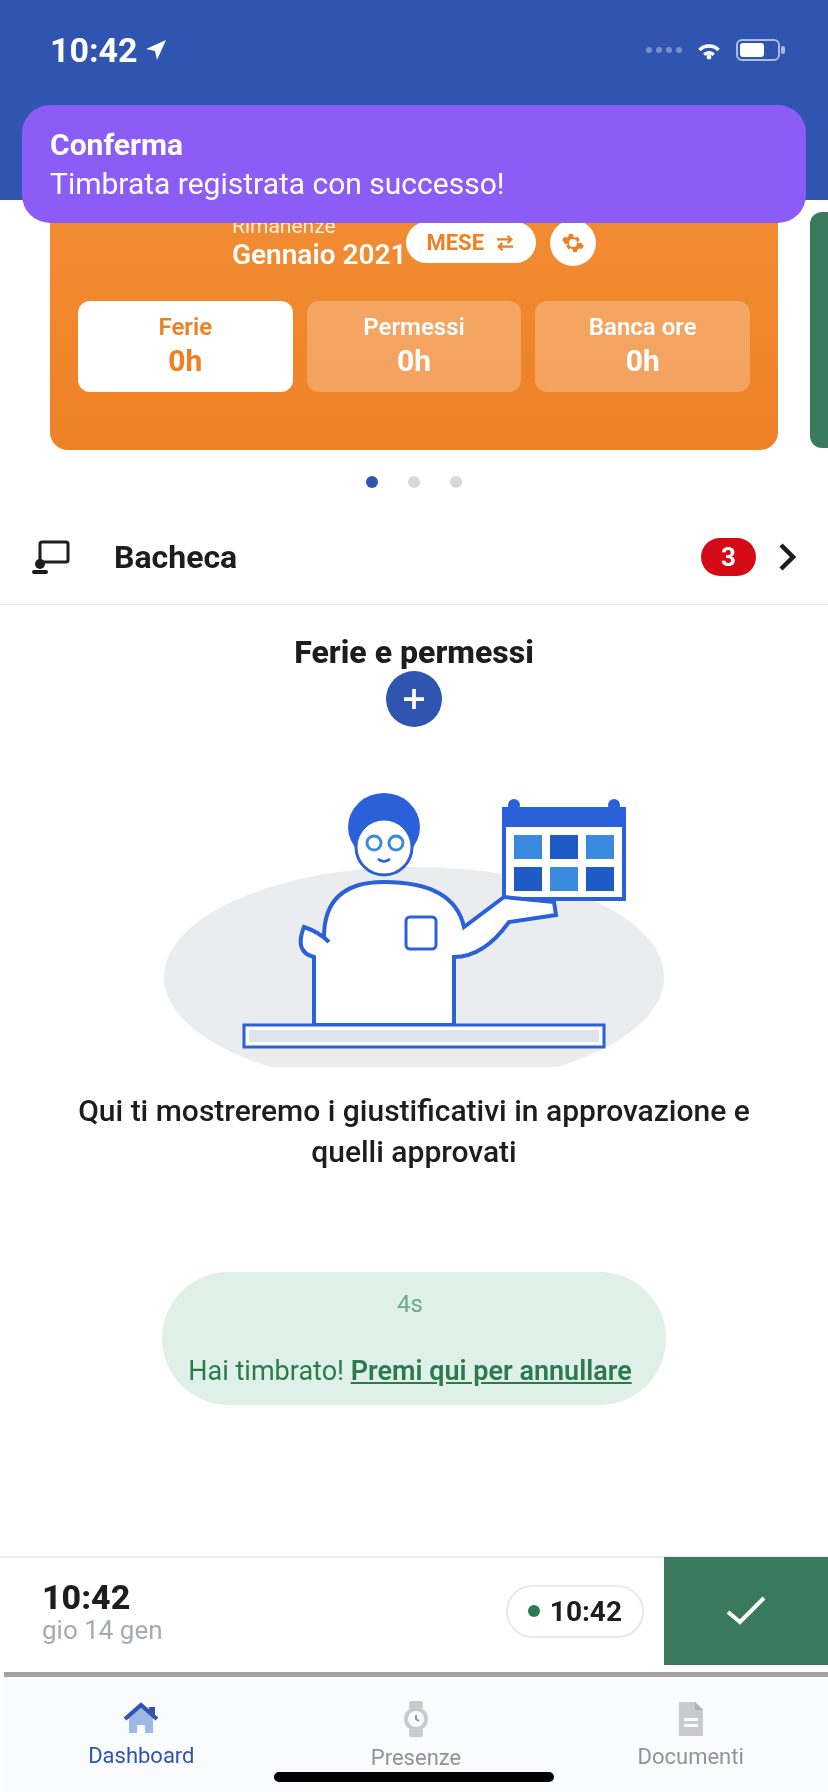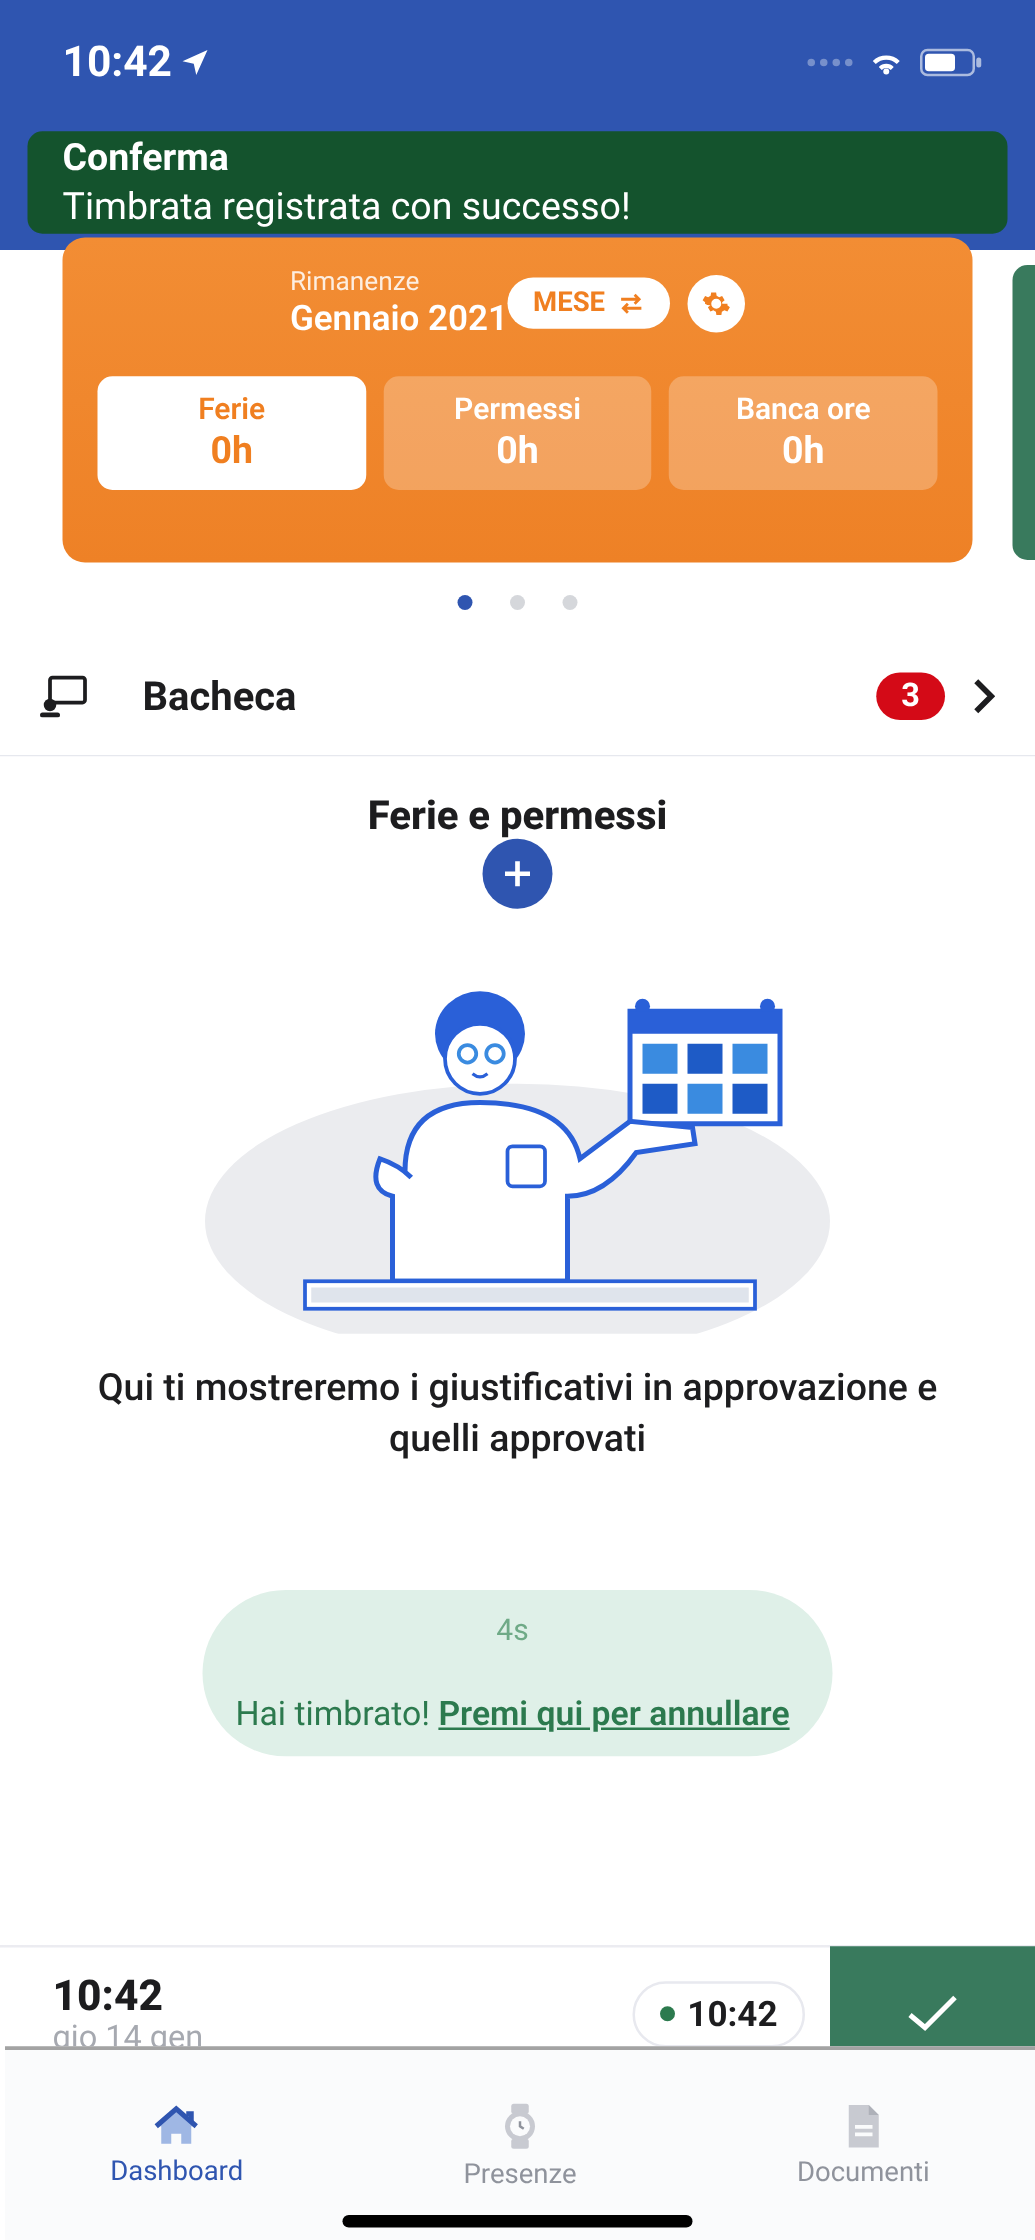--- a/index.html
+++ b/index.html
@@ -10,23 +10,23 @@
   .status-time { font-size: 34px; font-weight: 700; display:flex; align-items:center; gap:6px;}
   .status-icons { display: flex; align-items: center; gap: 12px; }
   .status-dots { display:flex; gap:4px; align-items:center;}
   .status-dots span{ width:6px; height:6px; border-radius:50%; background:rgba(255,255,255,0.35);}
 
   .header-blue { height: 100px; background: #2f55b0; }
 
   .toast {
     position: absolute;
     top: 105px; left: 22px; right: 22px;
-    background: #14532d;
-    border-radius: 12px;
-    padding: 4px 28px;
+    background: #8b5cf6;
+    border-radius: 28px;
+    padding: 22px 28px;
     color: #fff;
     z-index: 50;
   }
   .toast-title { font-size: 30px; font-weight: 700; margin-bottom: 4px; }
   .toast-sub { font-size: 30px; font-weight: 400; }
 
   .main { padding: 0; }
 
   .orange-card-wrap { padding: 0 50px; margin-top: -10px; background: linear-gradient(#2f55b0 0%, #2f55b0 10px, transparent 10px);}
   .orange-card {
@@ -96,22 +96,22 @@
   }
   .time-left { flex:1; padding-left:42px; }
   .time-big { font-size:34px; font-weight:800; color:#1d1d1f; }
   .time-sub { font-size:26px; color:#a6a9b0; margin-top:-2px;}
   .time-mid { margin-right:20px; background:#fff; border:2px solid #e8e9ef; border-radius:999px; padding:8px 20px; display:flex; align-items:center; gap:10px; font-size:28px; font-weight:700; color:#1d1d1f;}
   .green-dot { width:12px; height:12px; border-radius:50%; background:#2c7a4e; }
   .time-check { width:164px; height:108px; background:#397a5d; display:flex; align-items:center; justify-content:center; }
 
   .tabbar {
     position:absolute; left:4px; right:0; bottom:0;
-    height:155px; background:#fafbfc;
-    display:flex; border-top:3px solid #a3a3a3;
+    height:120px; background:#fafbfc;
+    display:flex; border-top:5px solid #a3a3a3;
   }
   .titem { flex:1; display:flex; flex-direction:column; align-items:center; justify-content:center; gap:6px; font-size:22px; color:#8f939c;}
   .titem.active { color:#2f55b0; }
   .home-indicator { position:absolute; bottom:10px; left:50%; transform:translateX(-50%); width:280px; height:10px; border-radius:10px; background:#000; }
 </style>
 </head>
 <body>
 
 <div class="status-bar">
   <div class="status-time">

